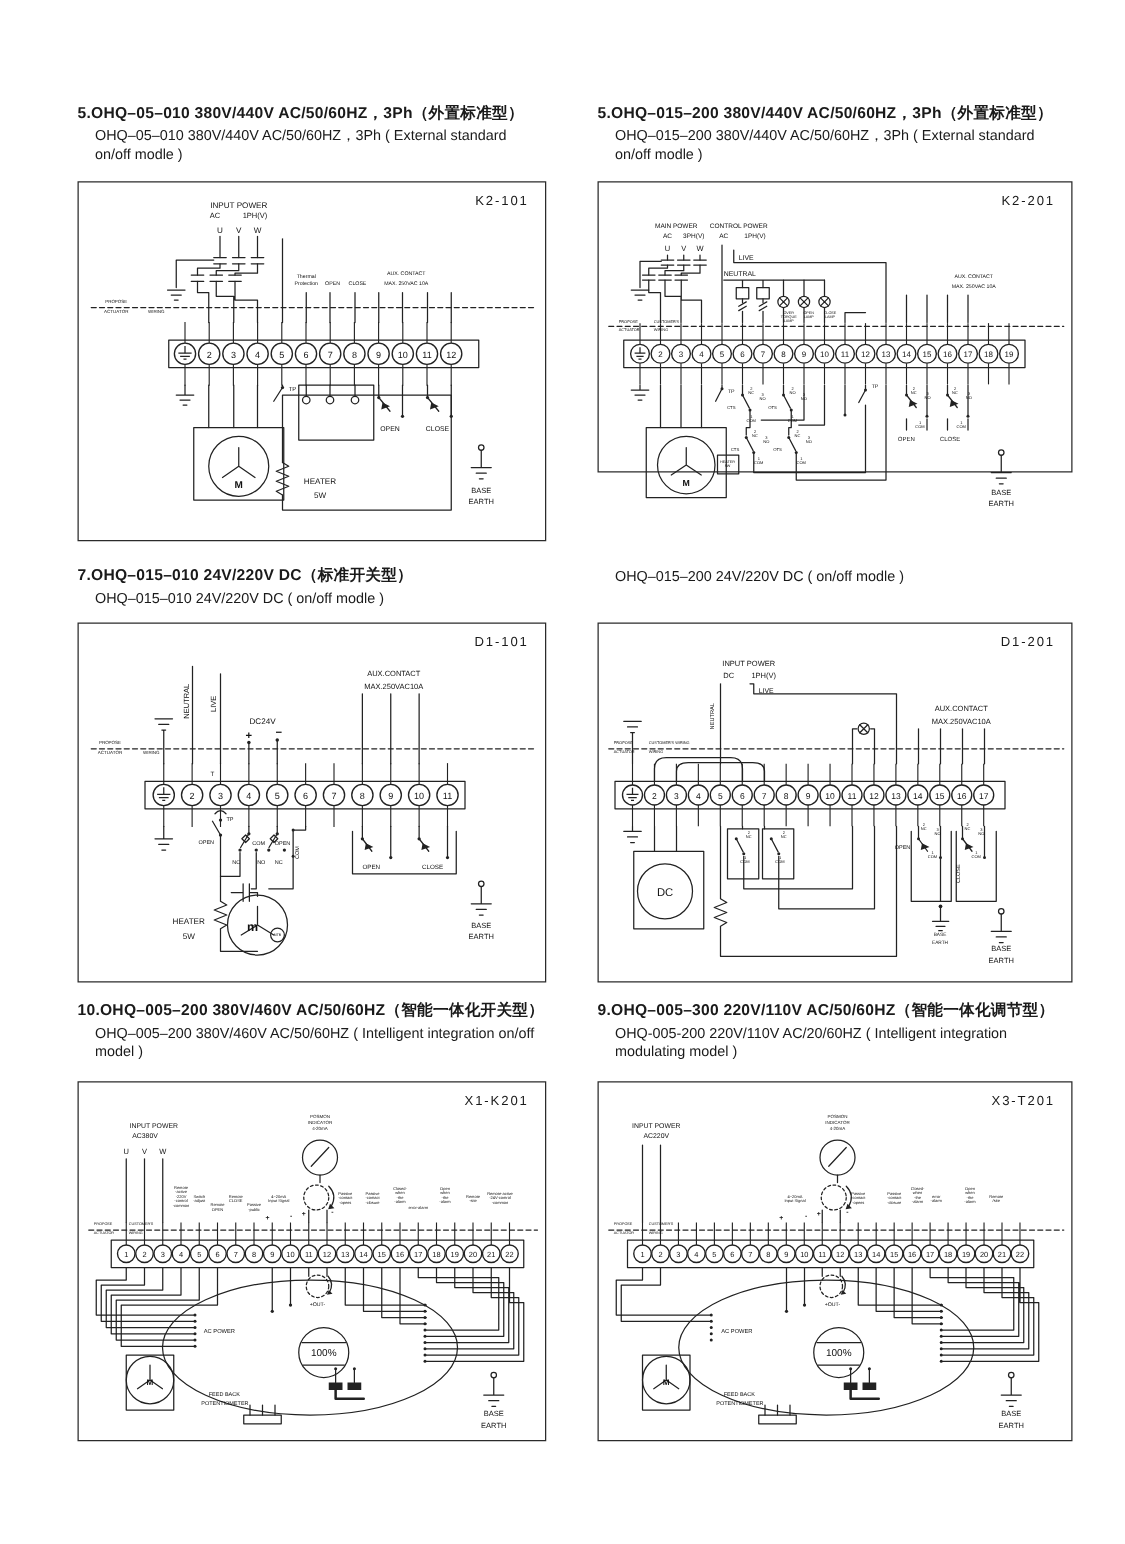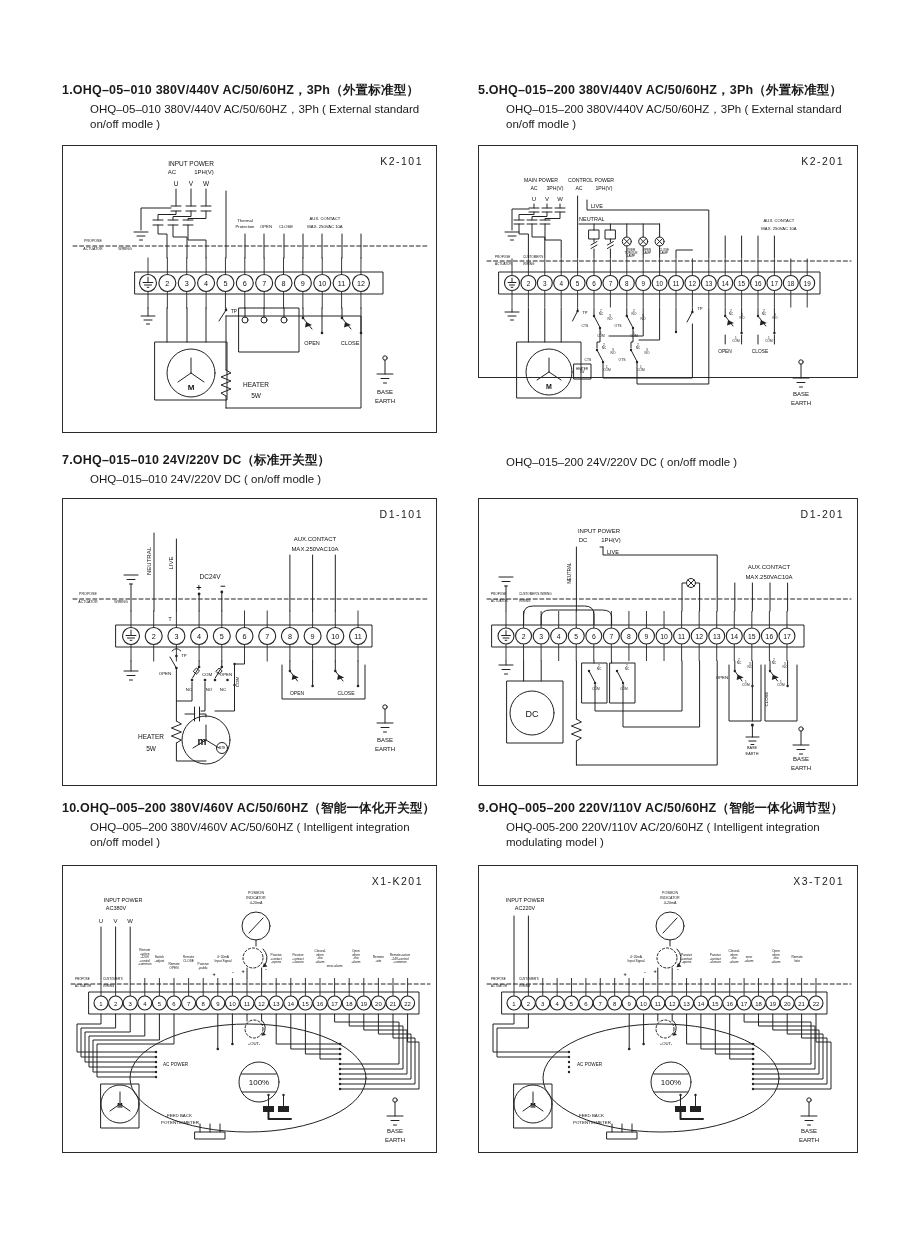--- a/index.html
+++ b/index.html
@@ -1,34 +1,34 @@
 <!DOCTYPE html>
 <html><head>
 <meta charset="utf-8">
 <style>
   *{margin:0;padding:0;box-sizing:border-box}
   html,body{width:900px;height:1235px;background:#fff;font-family:"Liberation Sans",sans-serif;color:#1a1a1a}
   body{position:relative;overflow:hidden}
   .panel{position:absolute}
   .panel h3{font-size:12.5px;font-weight:bold;letter-spacing:.2px;white-space:nowrap}
-  .panel .sub{font-size:11.5px;margin:3px 0 0 28px;line-height:1.3;max-width:358px}
+  .panel .sub{font-size:11.5px;margin:3px 0 0 14px;line-height:1.3;max-width:358px}
   .box{position:absolute;left:0;border:1.6px solid #2b2b2b;background:#fff}
   .code{position:absolute;top:9px;right:13px;font-size:10.5px;font-weight:normal;letter-spacing:1.5px;color:#1a1a1a}
   svg{position:absolute;left:0;top:0}
   svg text{fill:#111;font-family:"Liberation Sans",sans-serif}
   .w{stroke:#222;fill:none;stroke-width:1;stroke-linecap:round;stroke-linejoin:round}
   .dash{stroke-dasharray:4 2.6}
   .dash2{stroke-dasharray:2.2 2}
   .fillb{fill:#222;stroke:none}
 </style>
 </head>
 <body>
 
 <section class="panel" style="left:62px;top:82px;width:375px;height:355px">
-  <h3>1.OHQ–05–010 380V/440V AC/50/60HZ，3Ph（外置标准型）</h3>
+  <h3>5.OHQ–05–010 380V/440V AC/50/60HZ，3Ph（外置标准型）</h3>
   <p class="sub">OHQ–05–010 380V/440V AC/50/60HZ，3Ph ( External standard on/off modle )</p>
   <div class="box" style="top:63px;width:375px;height:288px">
     <svg width="372" height="285" viewBox="0 0 372 285">
       <g class="w">
         <path d="M113,43 V60 M128,43 V60 M143,43 V60"></path>
         <path d="M108,60 H118 M108,65 H118 M123,60 H133 M123,65 H133 M138,60 H148 M138,65 H148 M90,74 H100 M90,79 H100 M105,74 H115 M105,79 H115 M120,74 H130 M120,79 H130"></path>
         <path d="M113,65 V68.5 H95 V74 M128,65 V70.5 H110 V74 M143,65 V72.5 H125 V74"></path>
         <path d="M95,79 V88 H104 V112 M110,79 V91 H124 V112 M125,79 V94 H143 V112"></path>
         <path d="M108,62 H78 V84 M71,86 H85 M74,90 H82 M76.5,94 H79.5"></path>
         <path d="M163,45 V112"></path>
@@ -833,21 +833,21 @@
           <text x="332" y="267" font-size="6" text-anchor="middle">BASE</text>
           <text x="332" y="276" font-size="6" text-anchor="middle">EARTH</text>
           <text x="57" y="242" font-size="6.5" text-anchor="middle" font-weight="bold">M</text>
         </g>
     </svg>
     <div class="code">X1-K201</div>
   </div>
 </section>
 
 <section class="panel" style="left:478px;top:800px;width:380px;height:355px">
-  <h3>9.OHQ–005–200 220V/110V AC/50/60HZ（智能一体化调节型）</h3>
+  <h3>9.OHQ–005–300 220V/110V AC/50/60HZ（智能一体化调节型）</h3>
   <p class="sub">OHQ-005-200 220V/110V AC/20/60HZ ( Intelligent integration modulating model )</p>
   <div class="box" style="top:65px;width:380px;height:288px">
     <svg width="377" height="285" viewBox="0 0 377 285">
       <g class="w">
         <path d="M35,50 V112 M49.4,50 V112"></path>
         <circle cx="191" cy="60" r="14"></circle>
         <path d="M184,67 L198,52 M191,74 V80"></path>
         <circle class="dash2" cx="188" cy="92" r="10"></circle>
         <path d="M198,83 q7,7 2,16"></path>
           <path class="fillb" d="M199,97 l3.5,3.5 -5,.8 z"></path>

